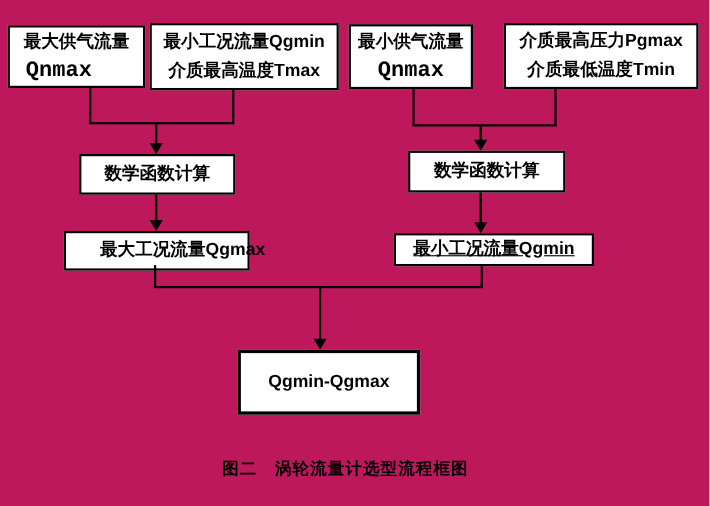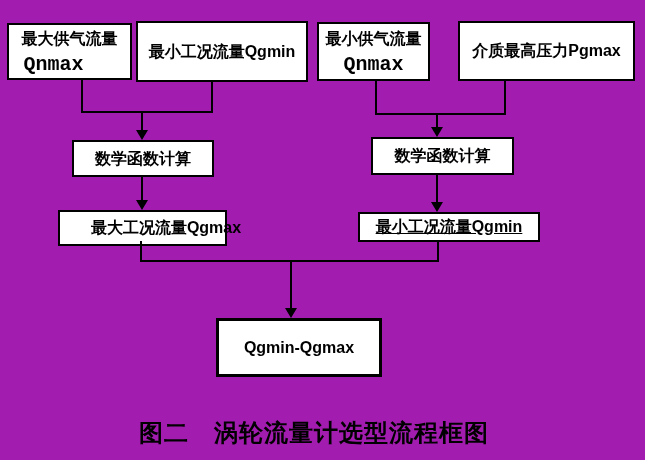--- a/index.html
+++ b/index.html
@@ -4,21 +4,21 @@
 <style>
   html, body {
     margin: 0;
     padding: 0;
     background: #ffffff;
   }
   .canvas {
     position: relative;
     width: 645px;
     height: 460px;
-    background: #a21caf;
+    background: #be185d;
     font-family: "Liberation Sans", sans-serif;
     color: #000000;
     overflow: hidden;
   }
   .canvas * { box-sizing: border-box; }
 
   .node {
     position: absolute;
     background: #ffffff;
     border: 2px solid #000000;
@@ -51,45 +51,47 @@
     border-right: 6px solid transparent;
     border-top: 10px solid #000000;
   }
   .caption {
     position: absolute;
     left: 0;
     top: 417px;
     width: 628px;
     text-align: center;
     font-weight: bold;
-    font-size: 24px;
+    font-size: 15px;
     letter-spacing: 1px;
   }
 </style>
 </head>
 <body>
 
 <div class="canvas">
 
   <div class="node" style="left:7px; top:23px; width:125px; height:57px;">
     <div>最大供气流量</div>
     <div class="mono shift-left">Qnmax</div>
   </div>
 
   <div class="node" style="left:136px; top:21px; width:172px; height:61px;">
     <div>最小工况流量Qgmin</div>
+    <div>介质最高温度Tmax</div>
   </div>
 
   <div class="node" style="left:317px; top:22px; width:113px; height:59px;">
     <div>最小供气流量</div>
     <div class="mono">Qnmax</div>
   </div>
 
   <div class="node" style="left:458px; top:21px; width:177px; height:60px;">
     <div>介质最高压力Pgmax</div>
+    <div>介质最低温度Tmin</div>
   </div>
 
   <div class="line" style="left:81px; top:80px; width:2px; height:32px;"></div>
   <div class="line" style="left:211px; top:81px; width:2px; height:31px;"></div>
   <div class="line" style="left:81px; top:111px; width:132px; height:2px;"></div>
   <div class="line" style="left:141px; top:112px; width:2px; height:20px;"></div>
   <div class="arrowhead" style="left:136px; top:130px;"></div>
 
   <div class="line" style="left:375px; top:80px; width:2px; height:34px;"></div>
   <div class="line" style="left:504px; top:80px; width:2px; height:34px;"></div>

